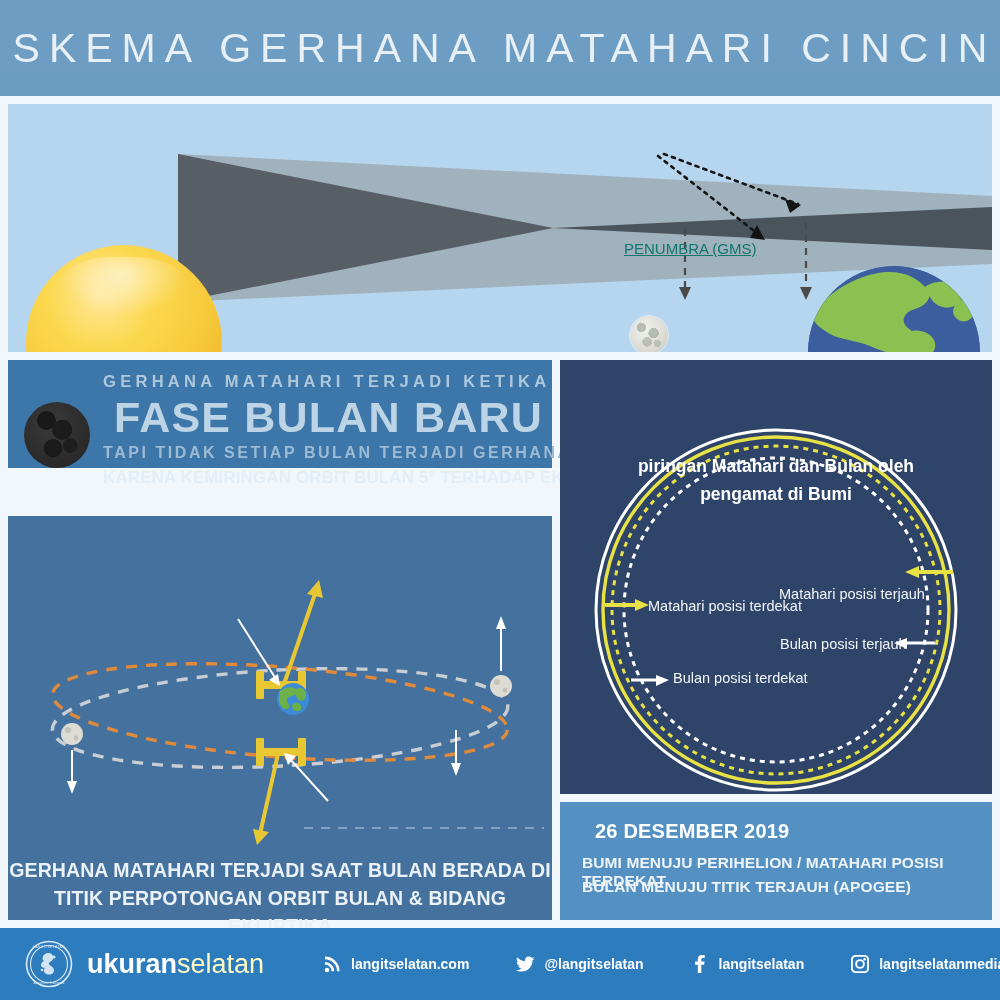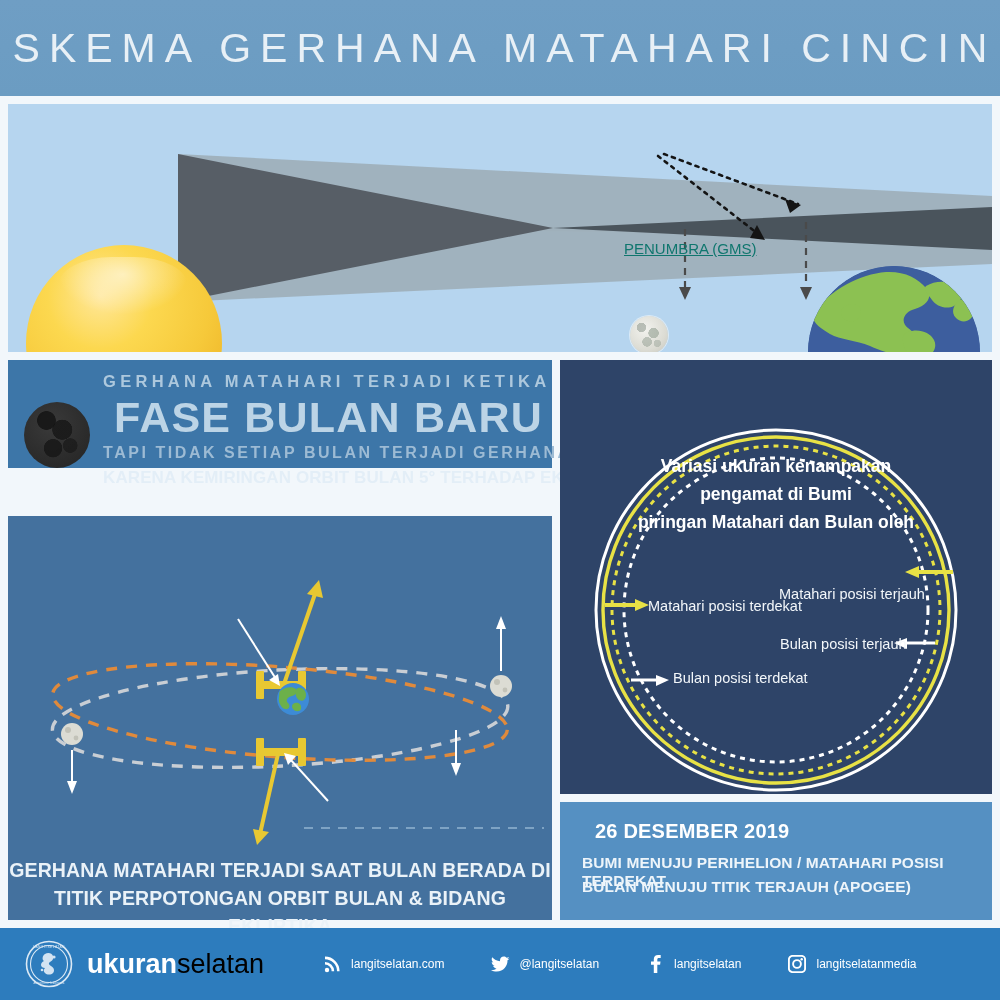--- a/index.html
+++ b/index.html
@@ -174,26 +174,26 @@
   
   .footer {
     position: absolute; left: 0; top: 928px; width: 1000px; height: 72px;
     background: #2d7cbd;
     display: flex; align-items: center;
   }
   .brand { display: flex; align-items: center; margin-left: 25px; }
   .brand-seal { width: 48px; height: 48px; }
   .brand-text { margin-left: 14px; font-size: 27px; line-height: 30px; }
   .brand-bold { color:#ffffff; font-weight: 700; }
-  .brand-light { color:#000000; font-weight: 300; }
+  .brand-light { color:#fef9c3; font-weight: 300; }
 
   .social { display:flex; align-items:center; margin-left: 58px; }
   .social-item { display:flex; align-items:center; margin-right: 46px; }
   .social-item .ic { width: 20px; height: 20px; margin-right: 9px; display:flex; align-items:center; justify-content:center; }
-  .social-item .tx { color:#ffffff; font-size: 12px; font-weight: 400; white-space: nowrap; }
+  .social-item .tx { color:#ffffff; font-size: 14px; font-weight: 700; white-space: nowrap; }
 </style>
 </head>
 <body>
 
 <div id="page">
 
   <div class="header">
     <div class="header-title">SKEMA GERHANA MATAHARI CINCIN</div>
   </div>
 
@@ -379,23 +379,22 @@
       </g>
       <polygon points="334,283 347,278 347,289" fill="#ffffff"></polygon>
 
       <g stroke="#ffffff" stroke-width="3" fill="none">
         <path d="M71,320 L99,320"></path>
       </g>
       <polygon points="109,320 96,315 96,326" fill="#ffffff"></polygon>
     </svg>
 
     <div class="size-title" style="left:51px; top:92px; width:330px;">
-      <div>Variasi ukuran kenampakan</div>
+      <div>piringan Matahari dan Bulan oleh</div>
       <div>pengamat di Bumi</div>
-      <div>piringan Matahari dan Bulan oleh</div>
     </div>
   </div>
 
   <div class="slabel" id="s-mat-jauh">Matahari posisi terjauh</div>
   <div class="slabel" id="s-mat-dekat">Matahari posisi terdekat</div>
   <div class="slabel" id="s-bul-jauh">Bulan posisi terjauh</div>
   <div class="slabel" id="s-bul-dekat">Bulan posisi terdekat</div>
 
   <div class="date-panel">
     <div class="date-title">26 DESEMBER 2019</div>

